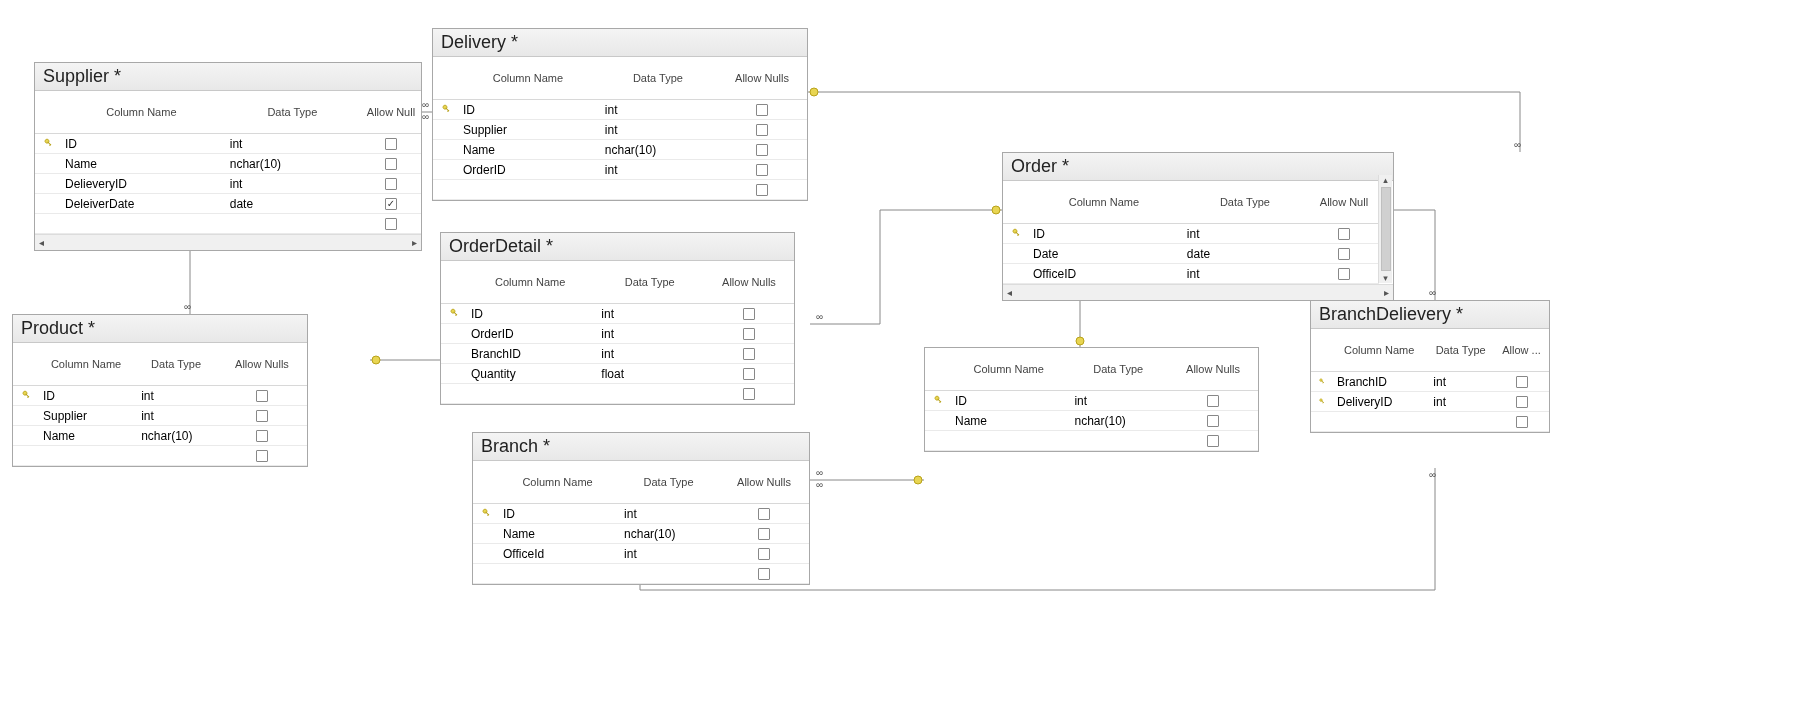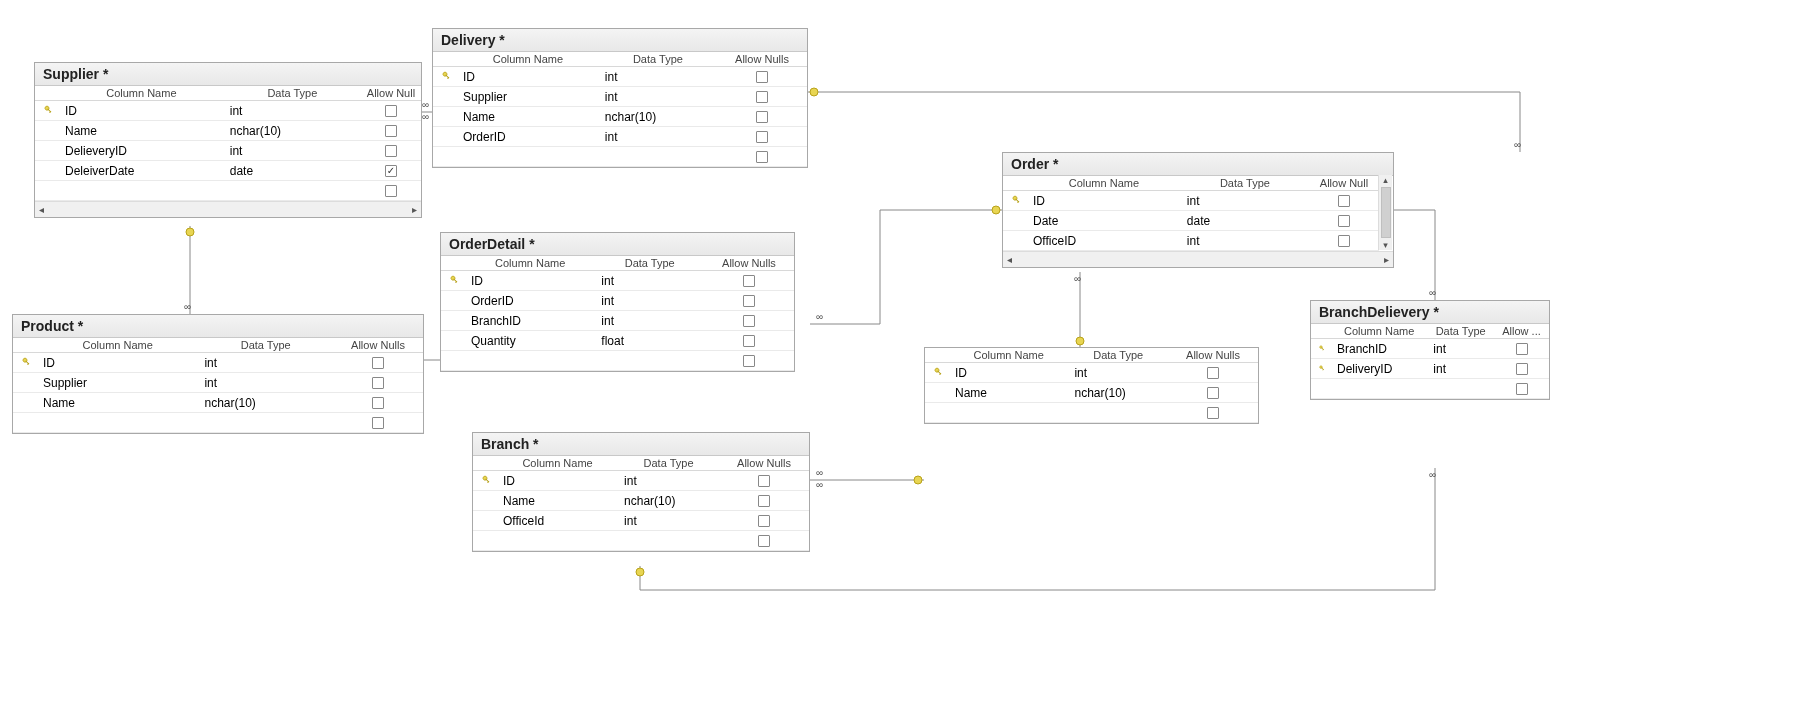--- a/index.html
+++ b/index.html
@@ -28,37 +28,37 @@
   .tbl {
     position: absolute;
     border: 1px solid #a8a8a8;
     background: #ffffff;
     box-shadow: 0 0 0 rgba(0,0,0,0);
   }
   .tbl-title {
     background: linear-gradient(#f4f4f4, #e8e8e8);
     border-bottom: 1px solid #c8c8c8;
     padding: 3px 8px;
-    font-weight: 700;
-    font-size: 14px;
+    font-weight: 400;
+    font-size: 18px;
     color: #222;
     white-space: nowrap;
     overflow: hidden;
   }
   .tbl-grid {
     display: grid;
     width: 100%;
   }
   .hdr {
     background: #ffffff;
     border-bottom: 1px solid #d8d8d8;
     text-align: center;
     font-size: 11px;
     color: #444;
-    padding: 1px 4px;
+    padding: 15px 4px;
     overflow: hidden;
     white-space: nowrap;
   }
   .cell {
     border-bottom: 1px solid #eaeaea;
     font-size: 12px;
     padding: 2px 6px;
     overflow: hidden;
     white-space: nowrap;
     text-align: left;
@@ -329,21 +329,21 @@
           <span class="nullbox"></span>
         </div>
         <div class="cell keycell"></div>
         <div class="cell"></div>
         <div class="cell"></div>
         <div class="cell nullcell">
           <span class="nullbox"></span>
         </div>
       </div>
     </div>
-    <div class="tbl" style="left: 12px; top: 314px; width: 412px;">
+    <div class="tbl" style="left: 12px; top: 314px; width: 296px;">
       <div class="tbl-title">Product *</div>
       <div class="tbl-grid" style="grid-template-columns: 24px 1.2fr 1fr 90px;">
         <div class="hdr"></div>
         <div class="hdr">Column Name</div>
         <div class="hdr">Data Type</div>
         <div class="hdr">Allow Nulls</div>
         <div class="cell keycell">
           <svg viewBox="0 0 24 24">
             <g transform="rotate(45 12 12)">
               <circle cx="8" cy="8" r="4" fill="#e8d552" stroke="#b8a21a" stroke-width="1.5"></circle>

